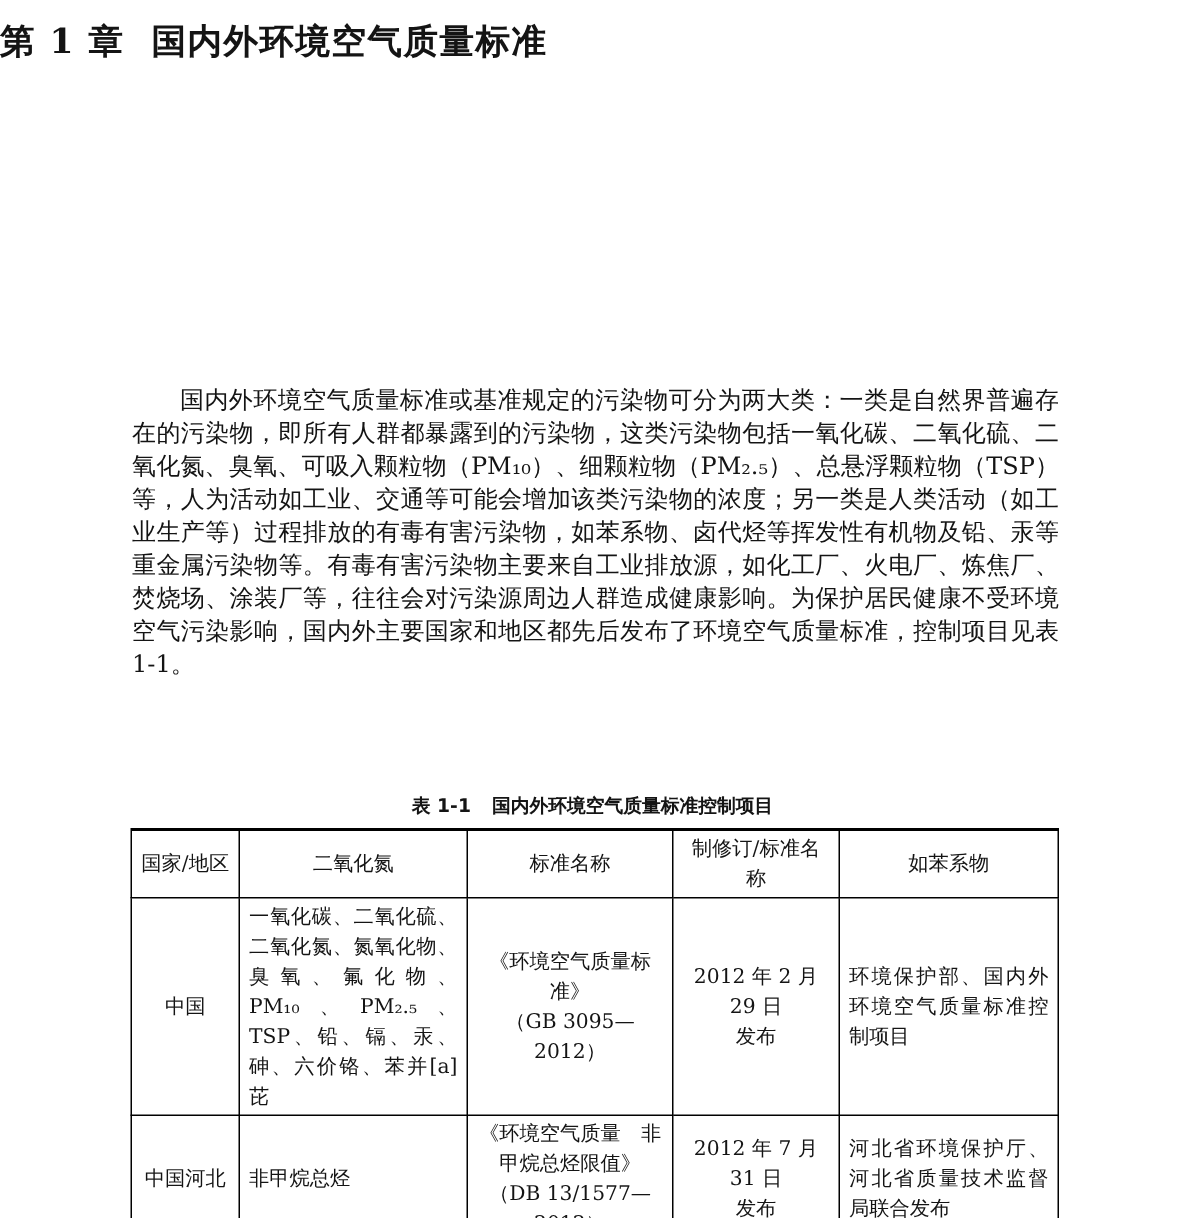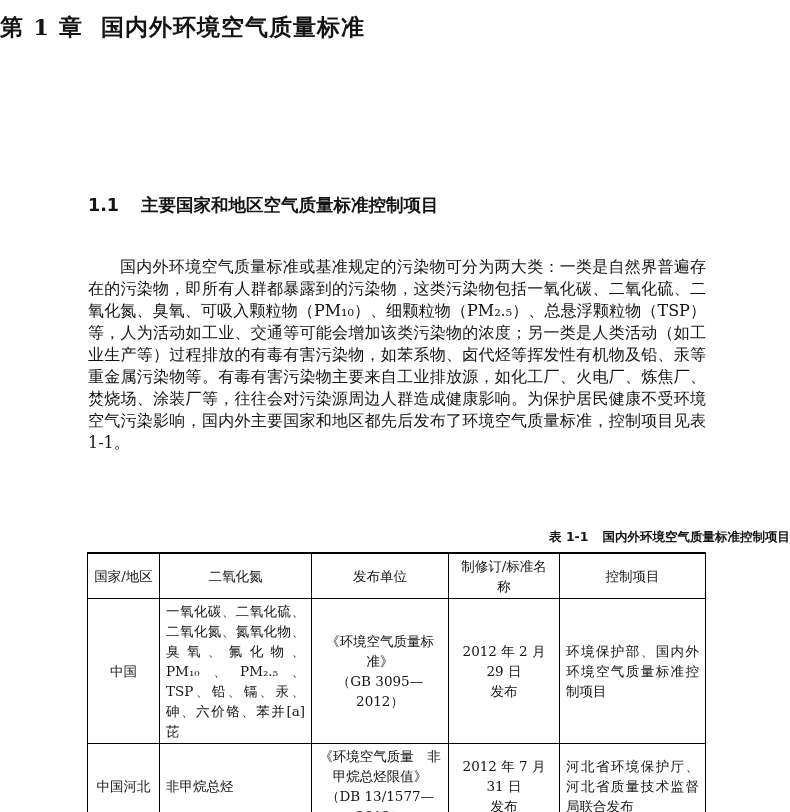--- a/index.html
+++ b/index.html
@@ -41,21 +41,21 @@
     font-size: 16px;
     line-height: 22px;
     text-align: justify;
     text-indent: 2em;
   }
   .table-caption {
     position: absolute;
     top: 529px;
     left: 0;
     width: 100%;
-    text-align: right;
+    text-align: center;
     font-size: 12.5px;
     font-weight: bold;
     font-family: "DejaVu Sans", "Liberation Sans", sans-serif;
   }
   .table-caption .caption-label { margin-right: 14px; }
   .data-table {
     position: absolute;
     top: 552px;
     left: 87px;
     width: 618px;
@@ -83,45 +83,42 @@
 </style>
 </head>
 <body>
 
 <div class="page">
 
   <div class="chapter-title">
     <span class="chapter-label">第 1 章</span><span>国内外环境空气质量标准</span>
   </div>
 
-  <div class="section-heading">
-    <span class="section-number">1.1</span><span>主要国家和地区空气质量标准控制项目</span>
-  </div>
 
   <div class="body-paragraph">国内外环境空气质量标准或基准规定的污染物可分为两大类：一类是自然界普遍存在的污染物，即所有人群都暴露到的污染物，这类污染物包括一氧化碳、二氧化硫、二氧化氮、臭氧、可吸入颗粒物（PM₁₀）、细颗粒物（PM₂.₅）、总悬浮颗粒物（TSP）等，人为活动如工业、交通等可能会增加该类污染物的浓度；另一类是人类活动（如工业生产等）过程排放的有毒有害污染物，如苯系物、卤代烃等挥发性有机物及铅、汞等重金属污染物等。有毒有害污染物主要来自工业排放源，如化工厂、火电厂、炼焦厂、焚烧场、涂装厂等，往往会对污染源周边人群造成健康影响。为保护居民健康不受环境空气污染影响，国内外主要国家和地区都先后发布了环境空气质量标准，控制项目见表 1-1。</div>
 
   <div class="table-caption">
     <span class="caption-label">表 1-1</span><span>国内外环境空气质量标准控制项目</span>
   </div>
 
   <table class="data-table">
     <colgroup>
       <col style="width:72px">
       <col style="width:152px">
       <col style="width:137px">
       <col style="width:111px">
       <col style="width:146px">
     </colgroup>
     <thead>
       <tr>
           <th>国家/地区</th>
           <th>二氧化氮</th>
-          <th>发布单位</th>
+          <th>标准名称</th>
           <th>制修订/标准名称</th>
-          <th>控制项目</th>
+          <th>如苯系物</th>
         </tr>
     </thead>
     <tbody>
         <tr class="row-0">
           <td class="col0">中国</td>
           <td class="col1">一氧化碳、二氧化硫、二氧化氮、氮氧化物、臭氧、氟化物、PM₁₀、PM₂.₅、TSP、铅、镉、汞、砷、六价铬、苯并[a]芘</td>
           <td class="col2">《环境空气质量标准》
 （GB 3095—2012）</td>
           <td class="col3">2012 年 2 月 29 日
 发布</td>

